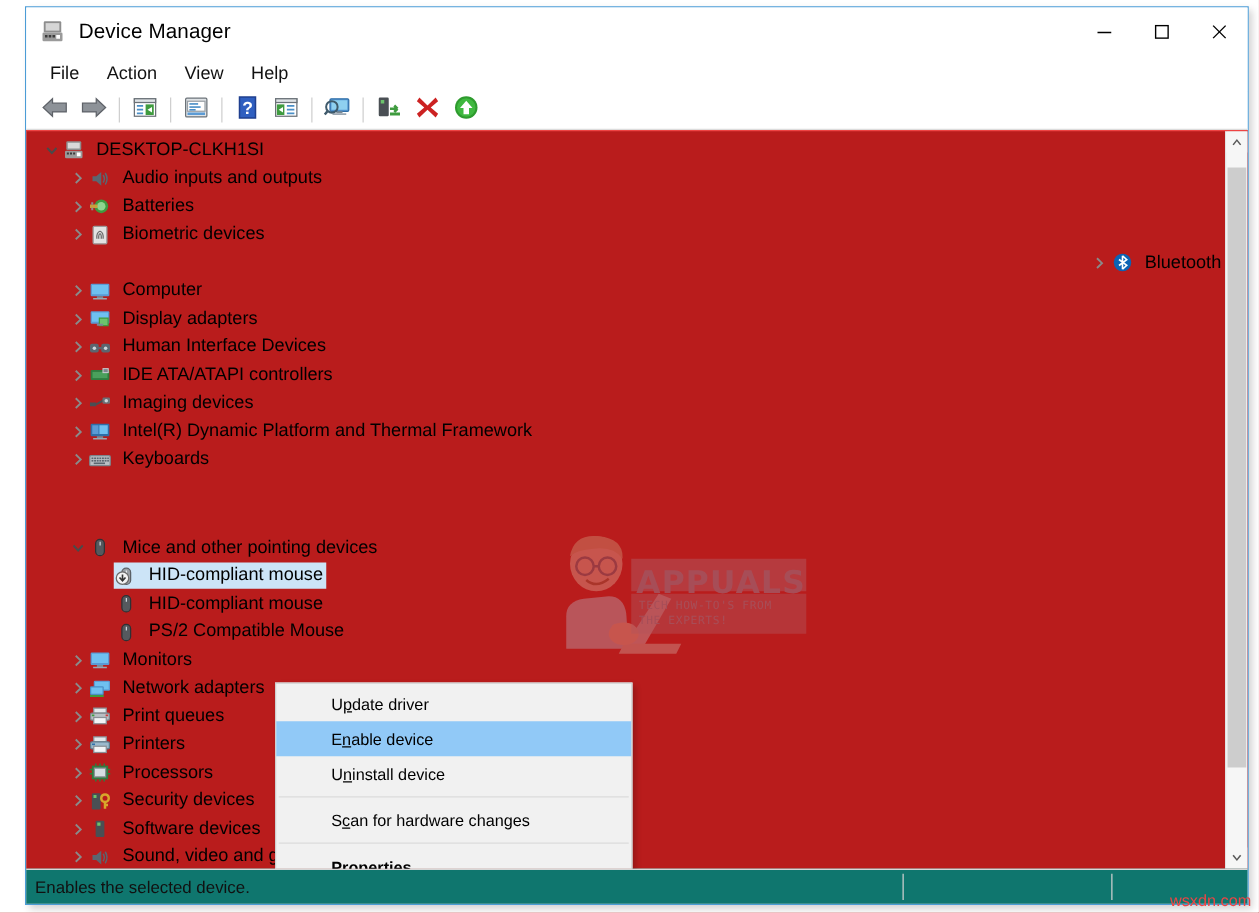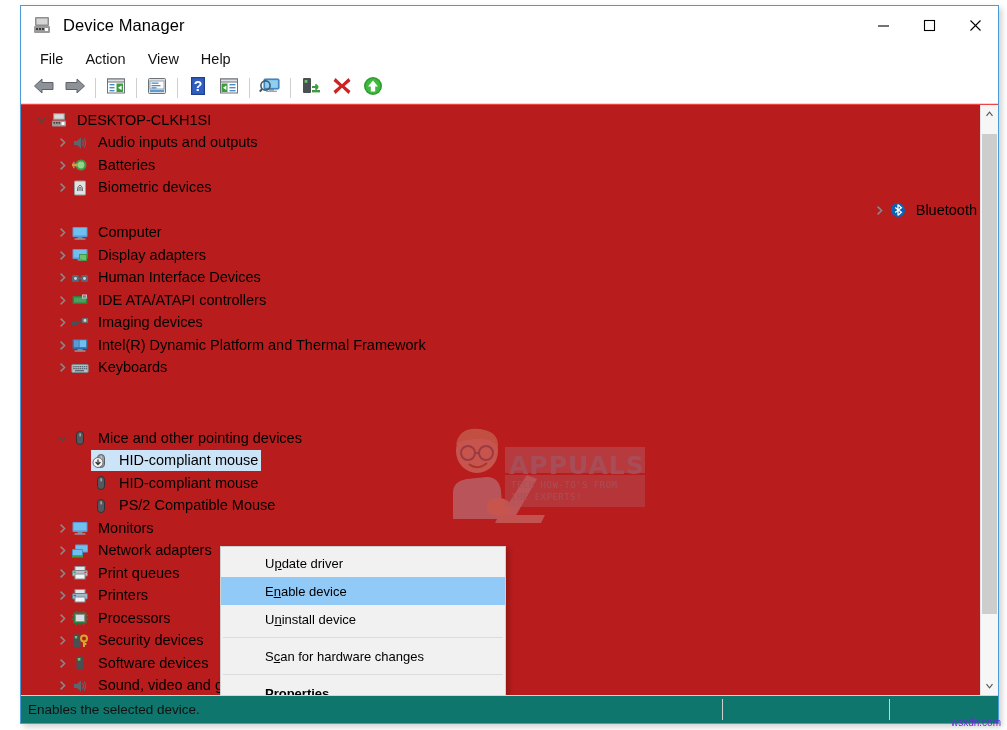--- a/index.html
+++ b/index.html
@@ -235,22 +235,22 @@
     left: 70px; top: 56px;
     color: #7fbfe0;
     font-family: "DejaVu Sans Mono", monospace;
     font-size: 9px;
     line-height: 12px;
     letter-spacing: .5px;
   }
   #wsxdn {
     position: absolute;
     right: 6px; bottom: 2px;
-    font-size: 10px;
-    color: #6d28d9;
+    font-size: 13px;
+    color: #ef4444;
     z-index: 60;
   }
 </style>
 </head>
 <body>
 
 <div id="window">
 
   <div id="titlebar">
     <div id="title-icon">

